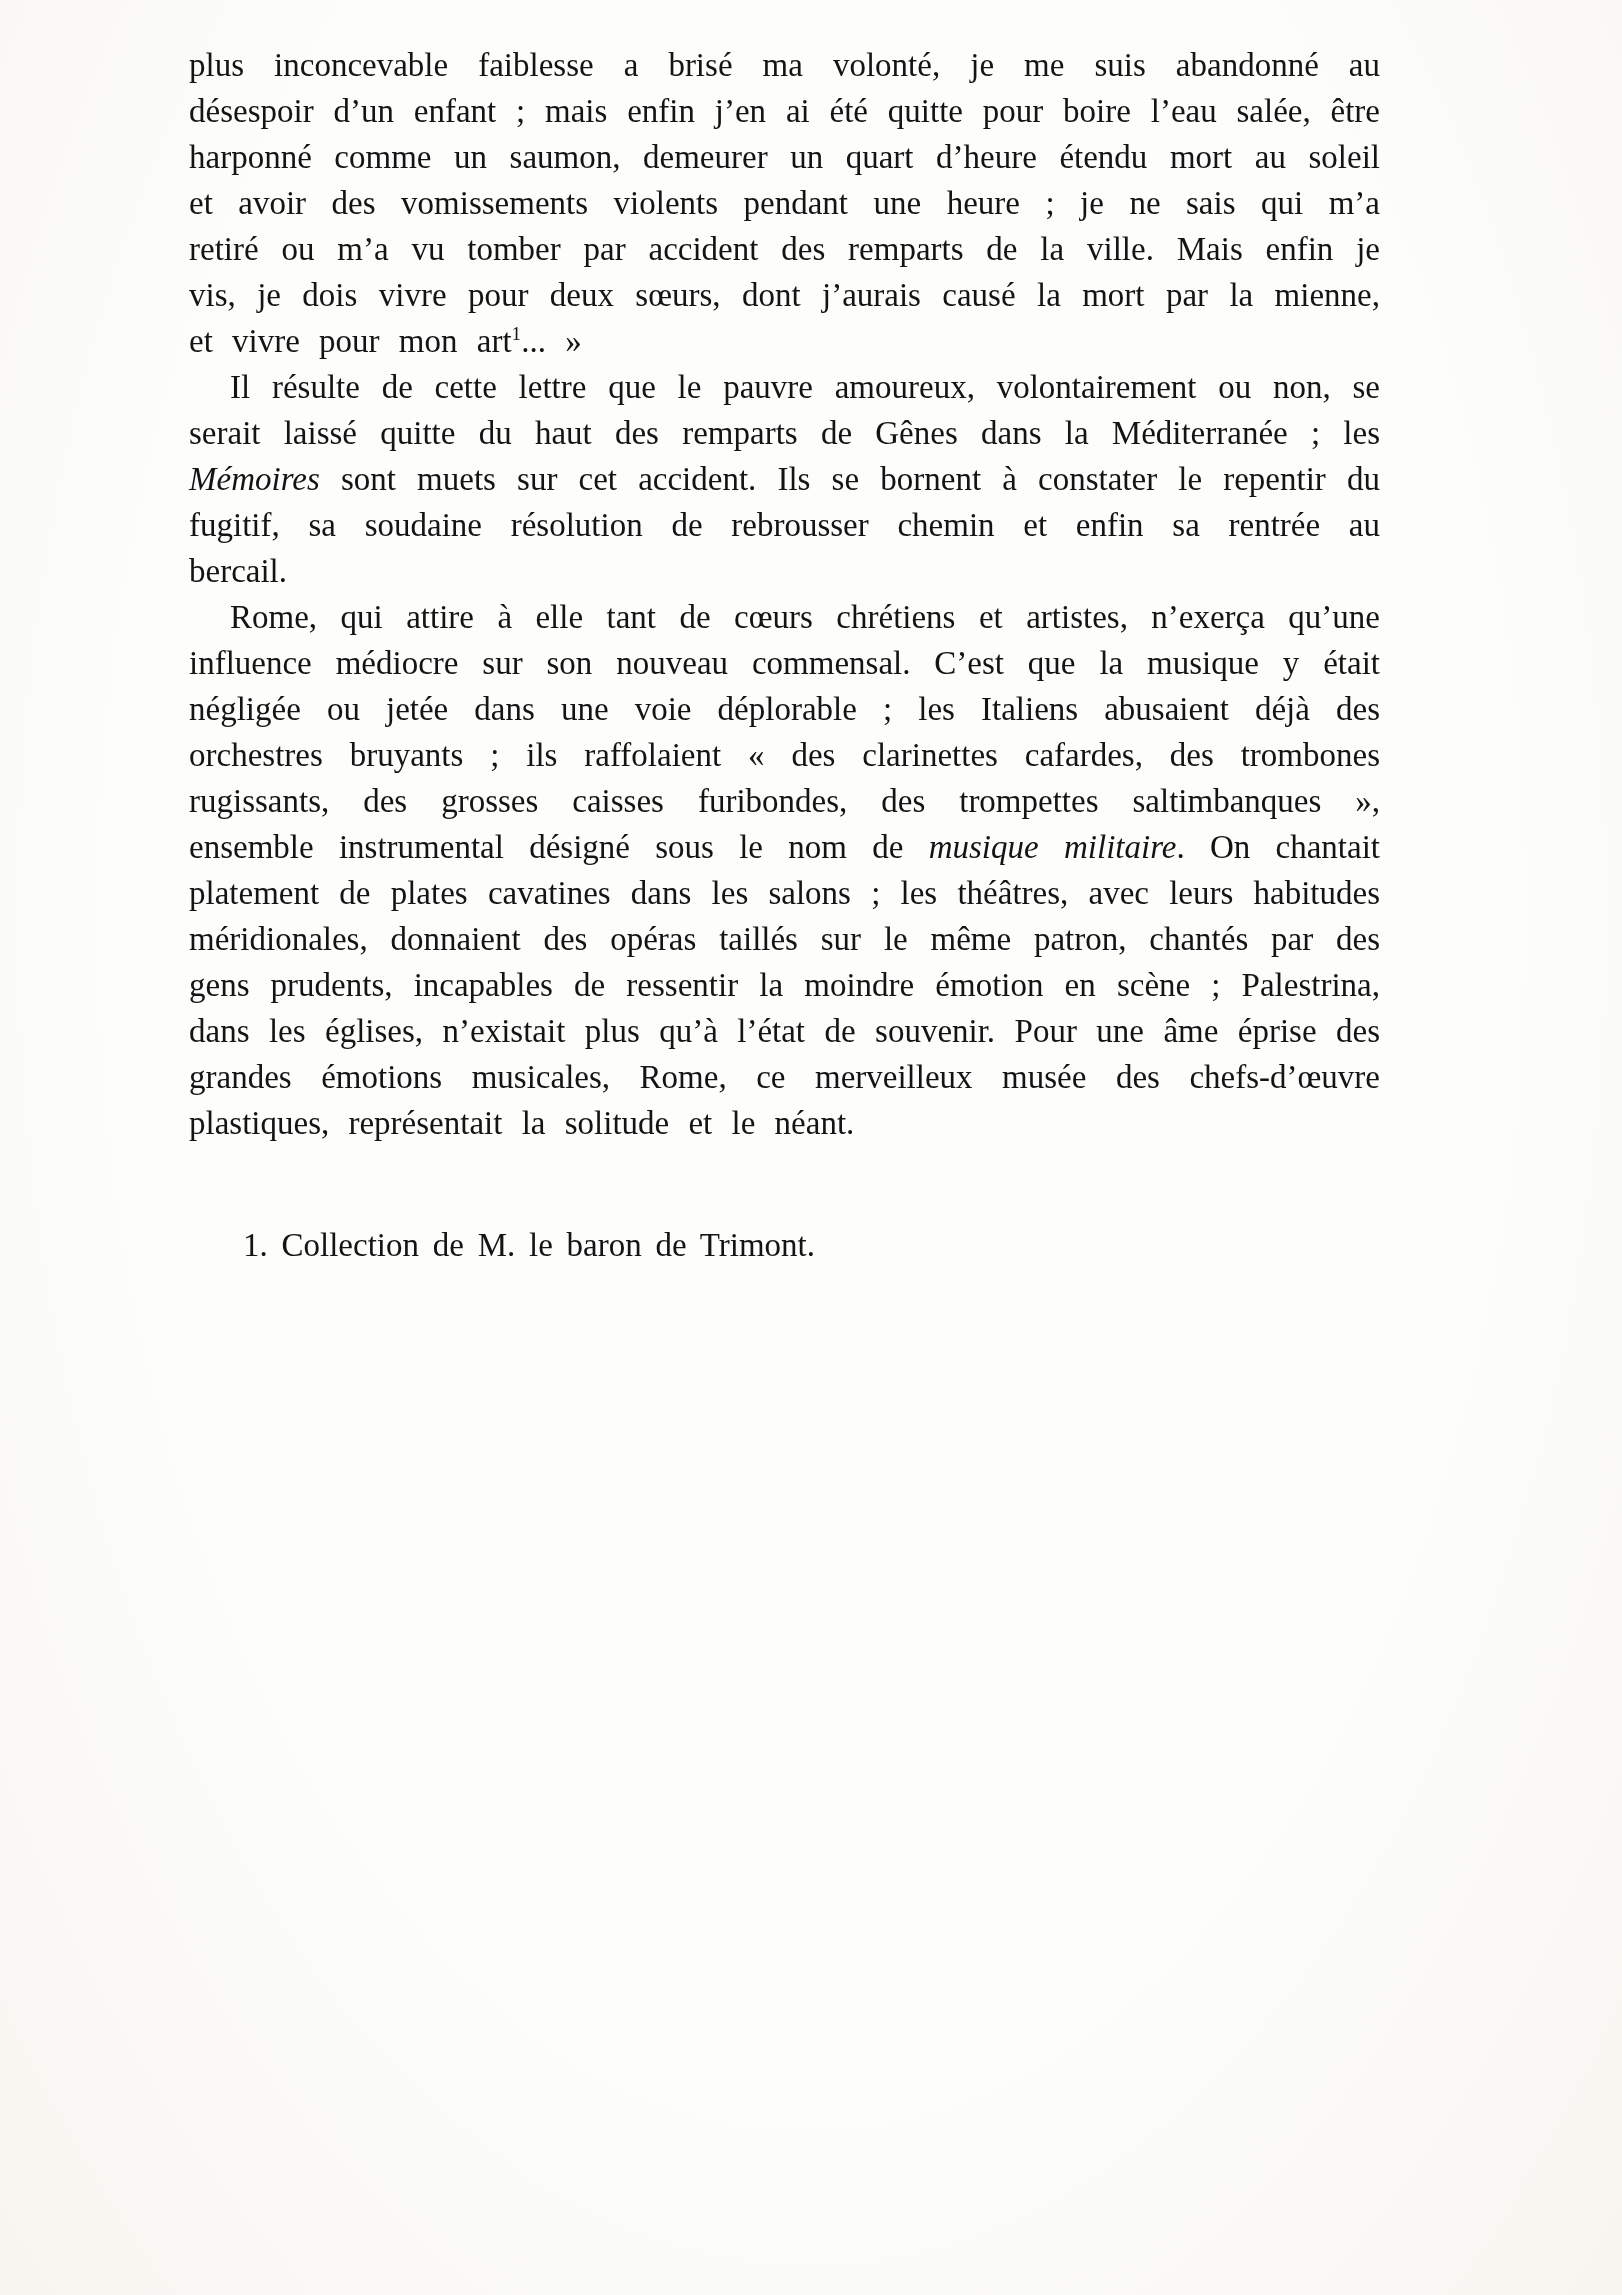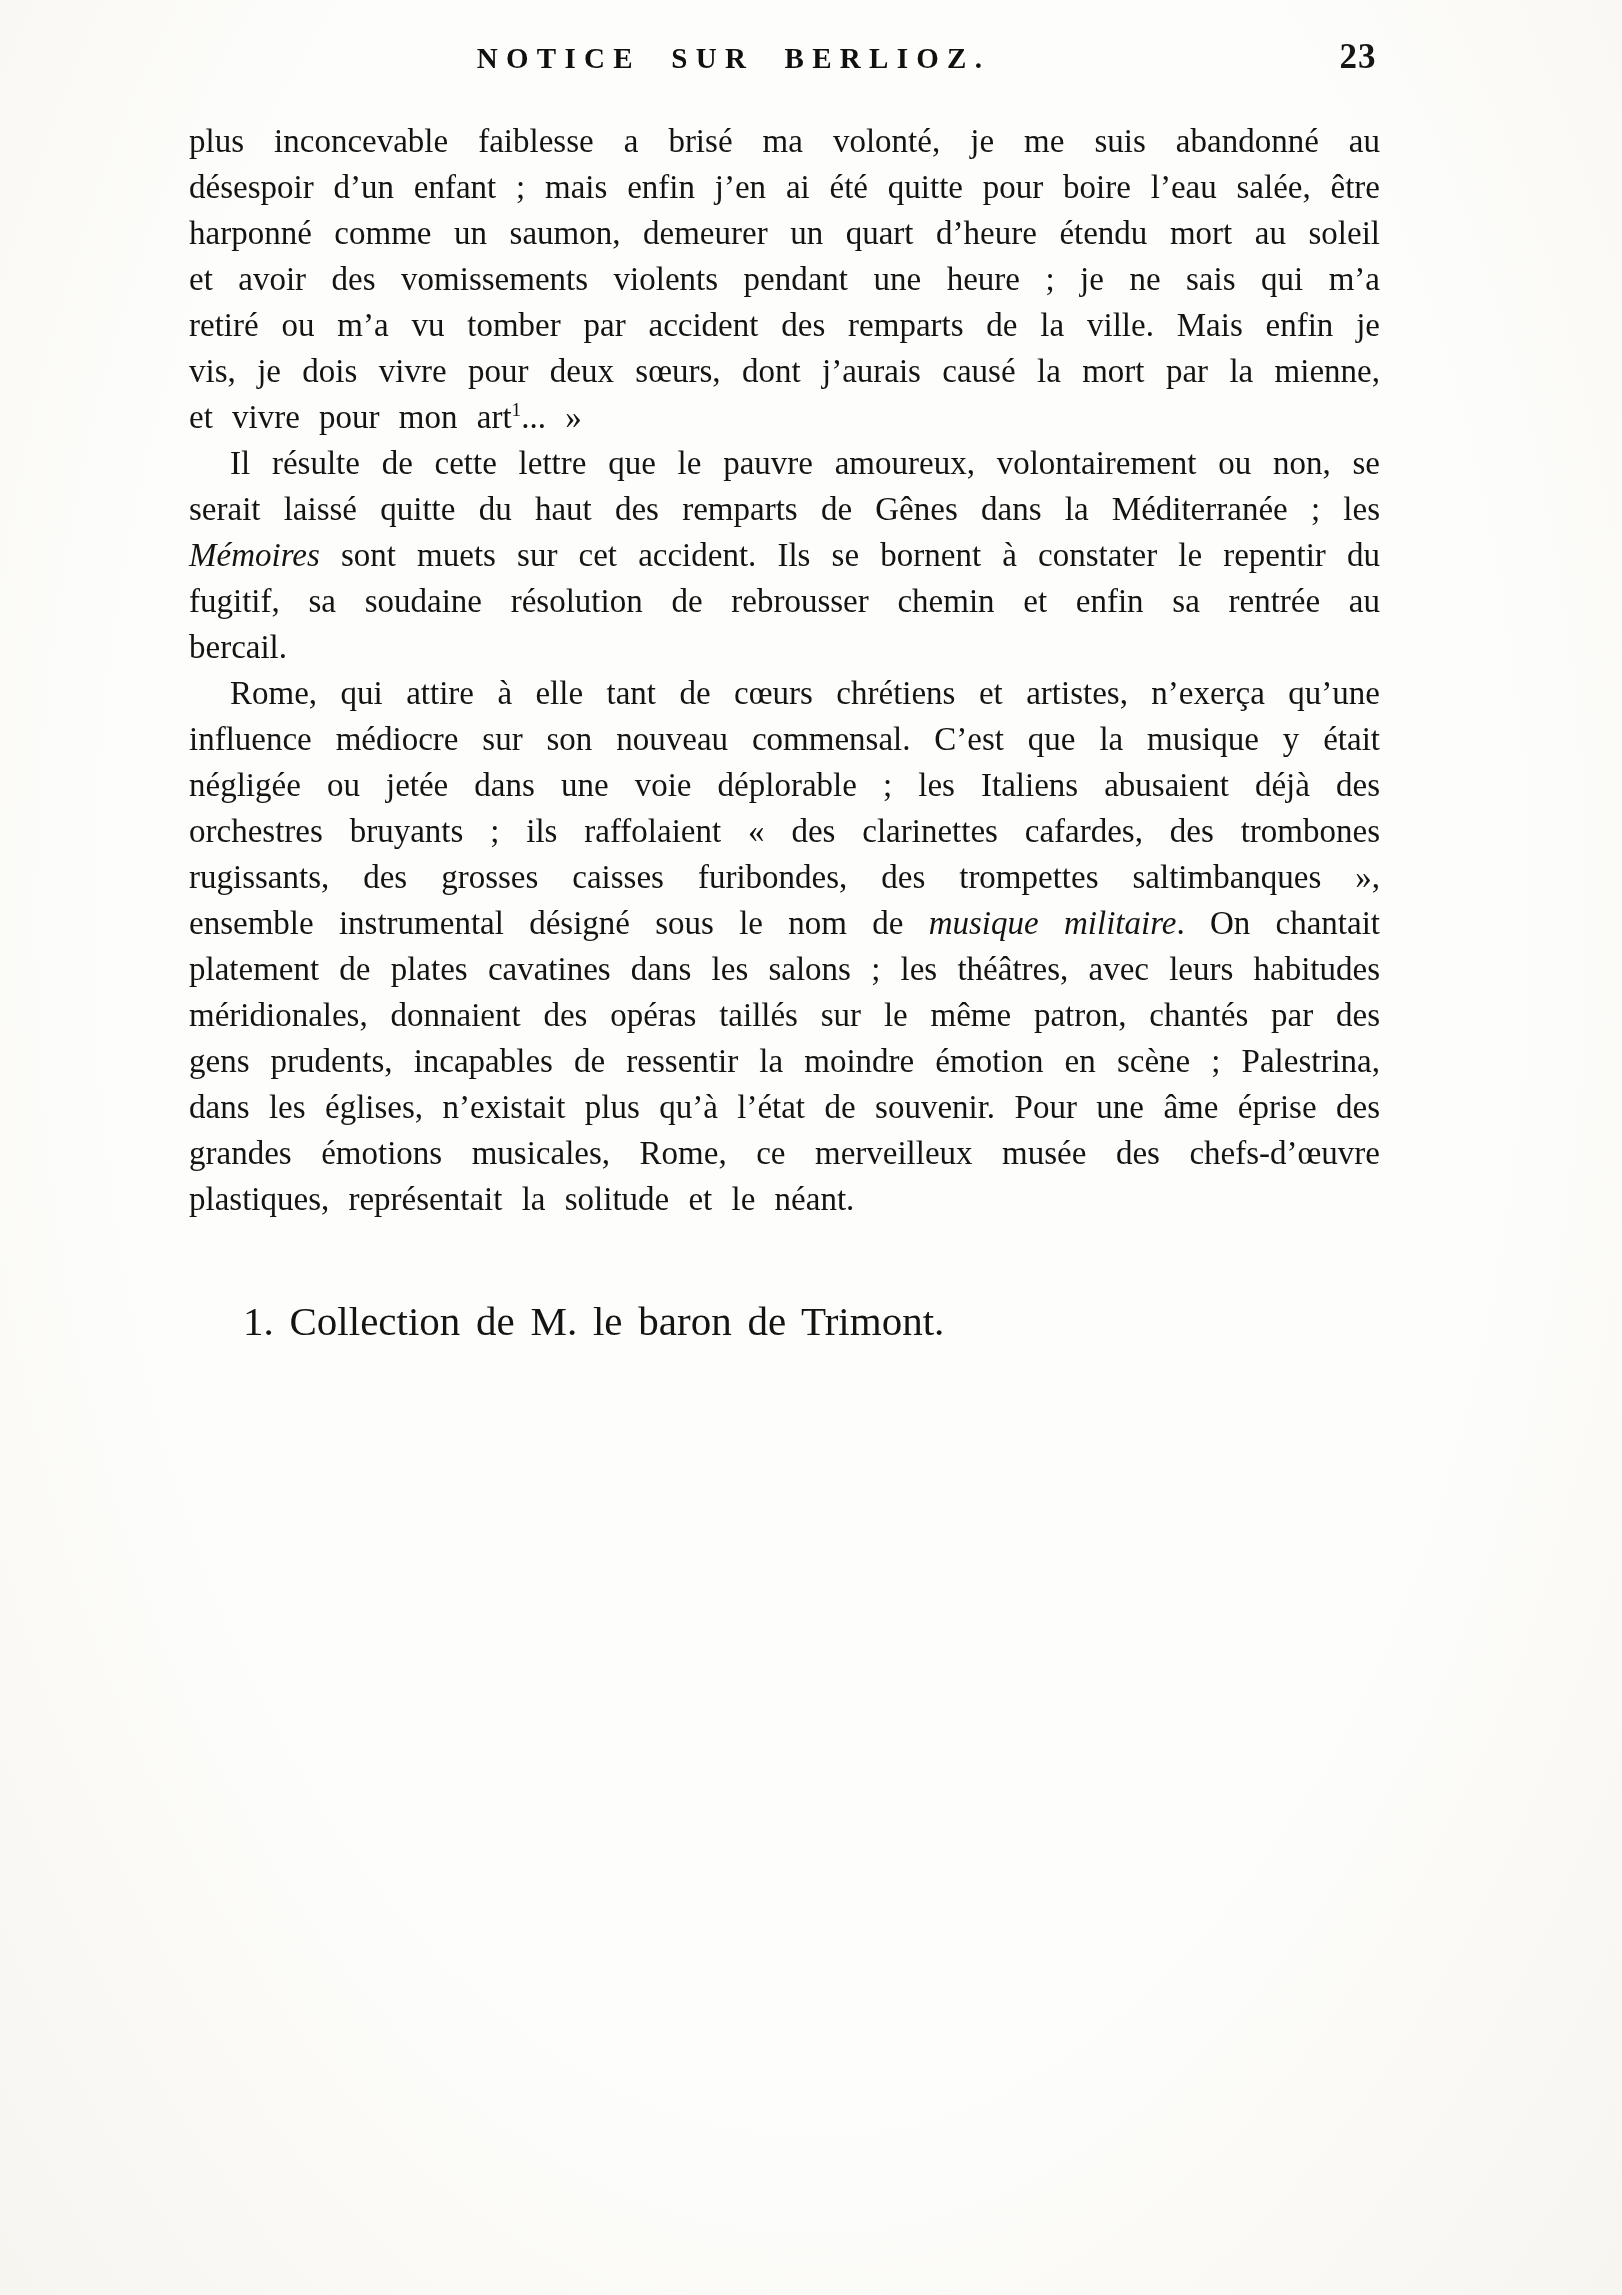--- a/index.html
+++ b/index.html
@@ -59,36 +59,32 @@
   .body-text p.indent { text-indent: 41px; }
   .body-text em { }
   .body-text sup {
     font-size: 0.58em;
     line-height: 0;
     vertical-align: super;
   }
   .footnote {
     margin-top: 78px;
     padding-left: 54px;
-    font-size: 41px;
+    font-size: 33px;
     line-height: 42px;
     word-spacing: 5.5px;
     color: #141414;
   }
 </style>
 </head>
 <body>
 
 <div class="book-page">
   <div class="page-inner">
 
-    <div class="page-header">
-      <div class="page-title">NOTICE SUR BERLIOZ.</div>
-      <div class="page-number">23</div>
-    </div>
 
     <div class="body-text">
         <p><span>plus inconcevable faiblesse a brisé ma volonté, je me suis abandonné au désespoir d’un enfant ; mais enfin j’en ai été quitte pour boire l’eau salée, être harponné comme un saumon, demeurer un quart d’heure étendu mort au soleil et avoir des vomissements violents pendant une heure ; je ne sais qui m’a retiré ou m’a vu tomber par accident des remparts de la ville. Mais enfin je vis, je dois vivre pour deux sœurs, dont j’aurais causé la mort par la mienne, et vivre pour mon art</span><sup>1</sup><span>... »</span></p>
         <p class="indent"><span>Il résulte de cette lettre que le pauvre amoureux, volontairement ou non, se serait laissé quitte du haut des remparts de Gênes dans la Méditerranée ; les </span><em>Mémoires</em><span> sont muets sur cet accident. Ils se bornent à constater le repentir du fugitif, sa soudaine résolution de rebrousser chemin et enfin sa rentrée au bercail.</span></p>
         <p class="indent"><span>Rome, qui attire à elle tant de cœurs chrétiens et artistes, n’exerça qu’une influence médiocre sur son nouveau commensal. C’est que la musique y était négligée ou jetée dans une voie déplorable ; les Italiens abusaient déjà des orchestres bruyants ; ils raffolaient « des clarinettes cafardes, des trombones rugissants, des grosses caisses furibondes, des trompettes saltimbanques », ensemble instrumental désigné sous le nom de </span><em>musique militaire</em><span>. On chantait platement de plates cavatines dans les salons ; les théâtres, avec leurs habitudes méridionales, donnaient des opéras taillés sur le même patron, chantés par des gens prudents, incapables de ressentir la moindre émotion en scène ; Palestrina, dans les églises, n’existait plus qu’à l’état de souvenir. Pour une âme éprise des grandes émotions musicales, Rome, ce merveilleux musée des chefs-d’œuvre plastiques, représentait la solitude et le néant.</span></p>
       </div>
 
     <div class="footnote">1. Collection de M. le baron de Trimont.</div>
 
   </div>

